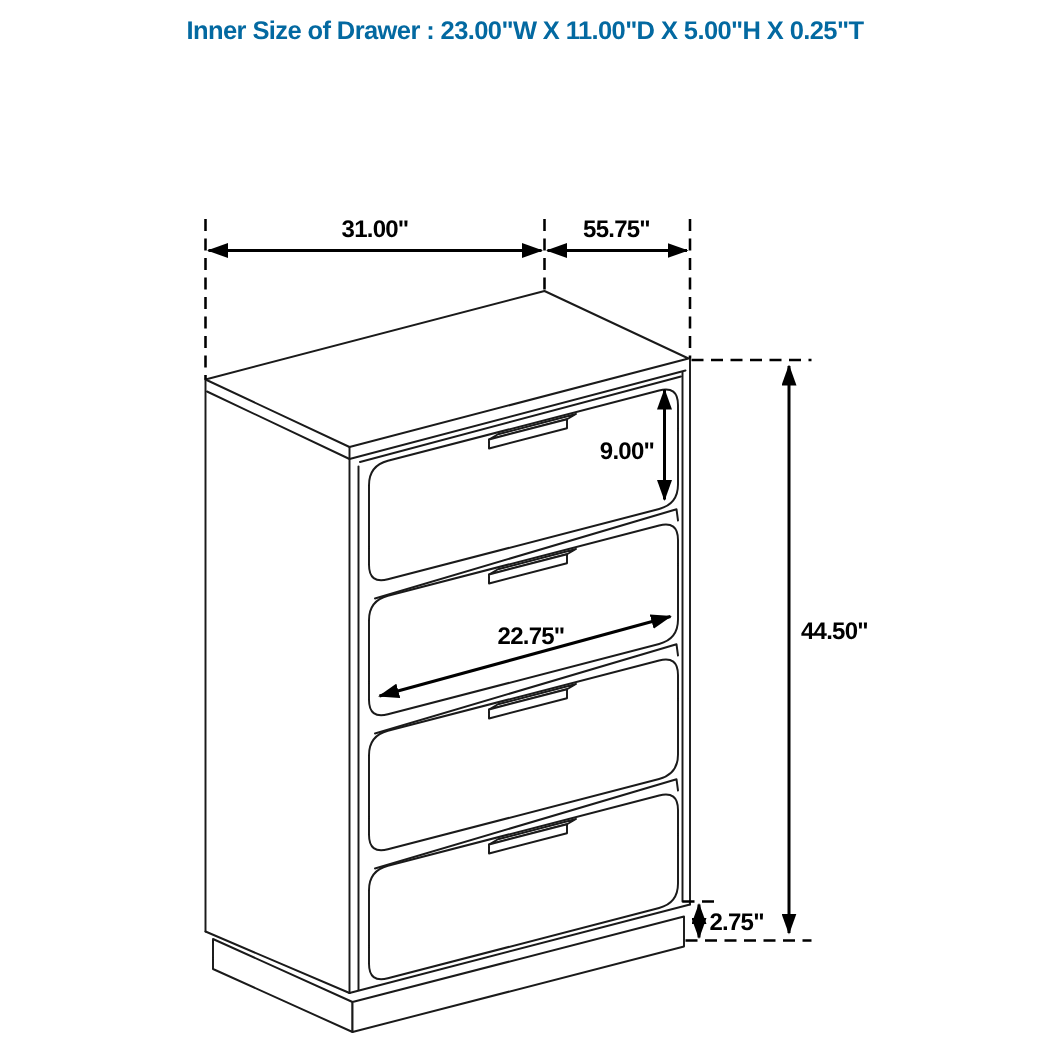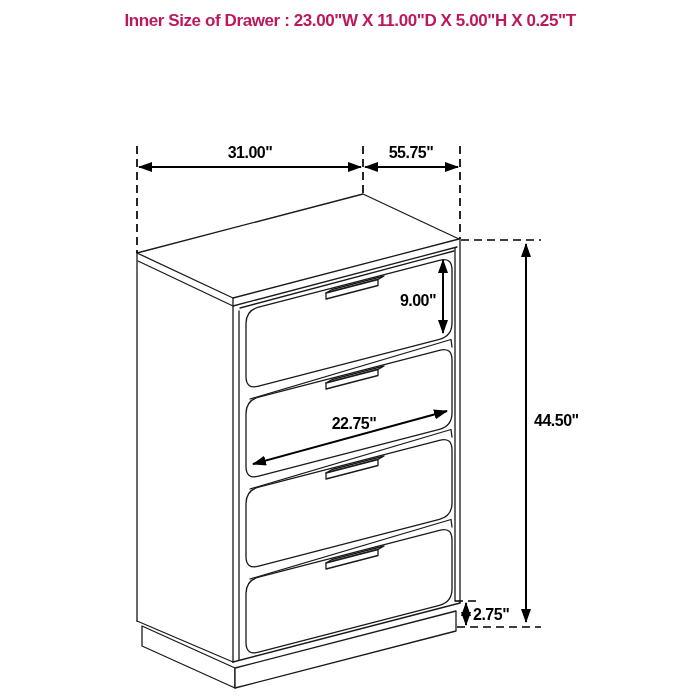--- a/index.html
+++ b/index.html
@@ -1,19 +1,19 @@
 <!DOCTYPE html>
 <html><head>
 <meta charset="utf-8">
 <style>
   html,body{margin:0;padding:0;background:#fff;}
   #stage{position:relative;width:700px;height:700px;background:#ffffff;overflow:hidden;
          font-family:"Liberation Sans", sans-serif;}
   .title{position:absolute;top:11px;left:0;width:700px;text-align:center;
-         font-size:17px;font-weight:bold;letter-spacing:-0.4px;color:#be185d;}
+         font-size:17px;font-weight:bold;letter-spacing:-0.4px;color:#0369a1;}
   svg text{font-family:"Liberation Sans", sans-serif;font-weight:bold;font-size:16px;
            letter-spacing:-0.5px;fill:#000;}
   .cab{stroke:#1a1a1a;stroke-width:1.3;fill:none;stroke-linejoin:round;stroke-linecap:round;}
   .cabf{stroke:#1a1a1a;stroke-width:1.3;fill:#ffffff;stroke-linejoin:round;}
   .dim{stroke:#000;stroke-width:2;fill:none;}
   .dash{stroke:#000;stroke-width:1.7;fill:none;stroke-dasharray:8 5;}
 </style>
 </head>
 <body>
 

